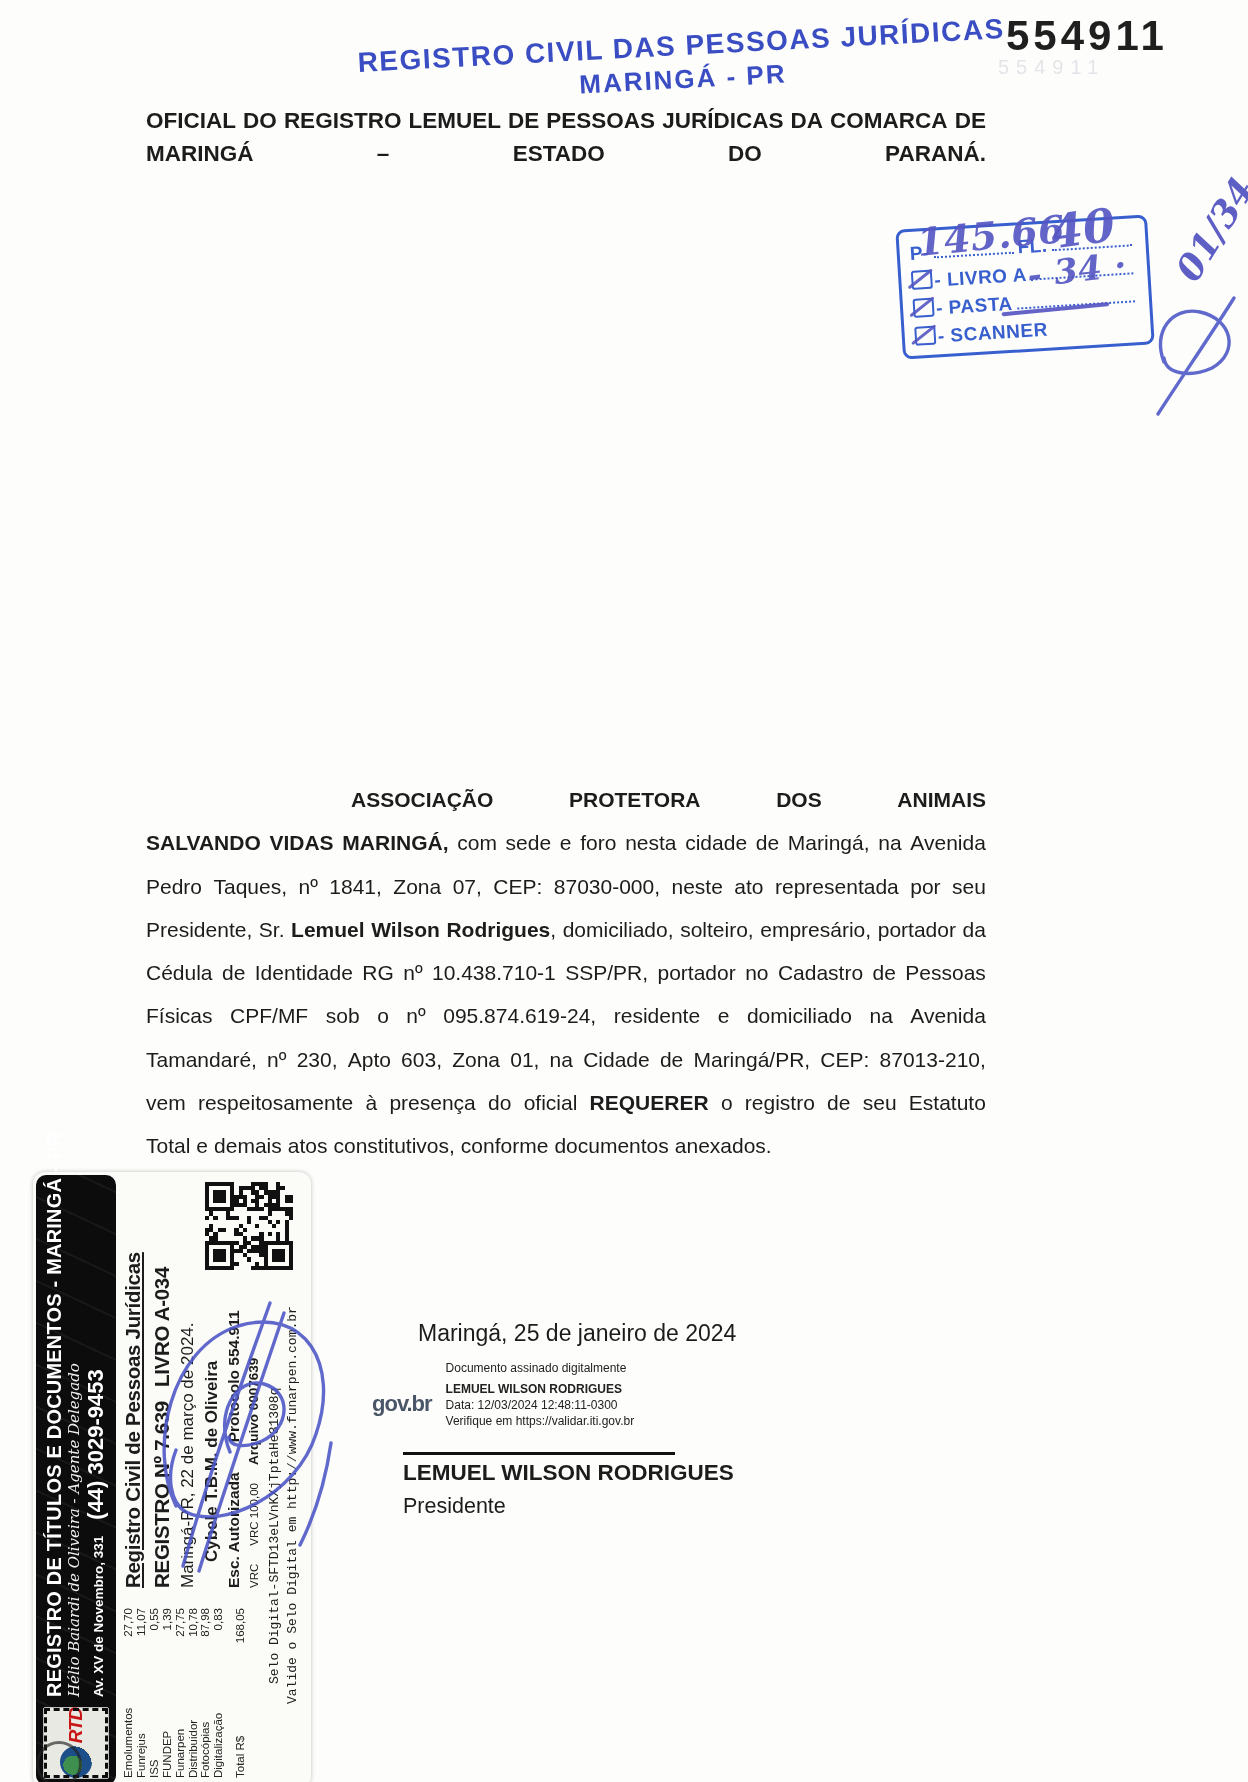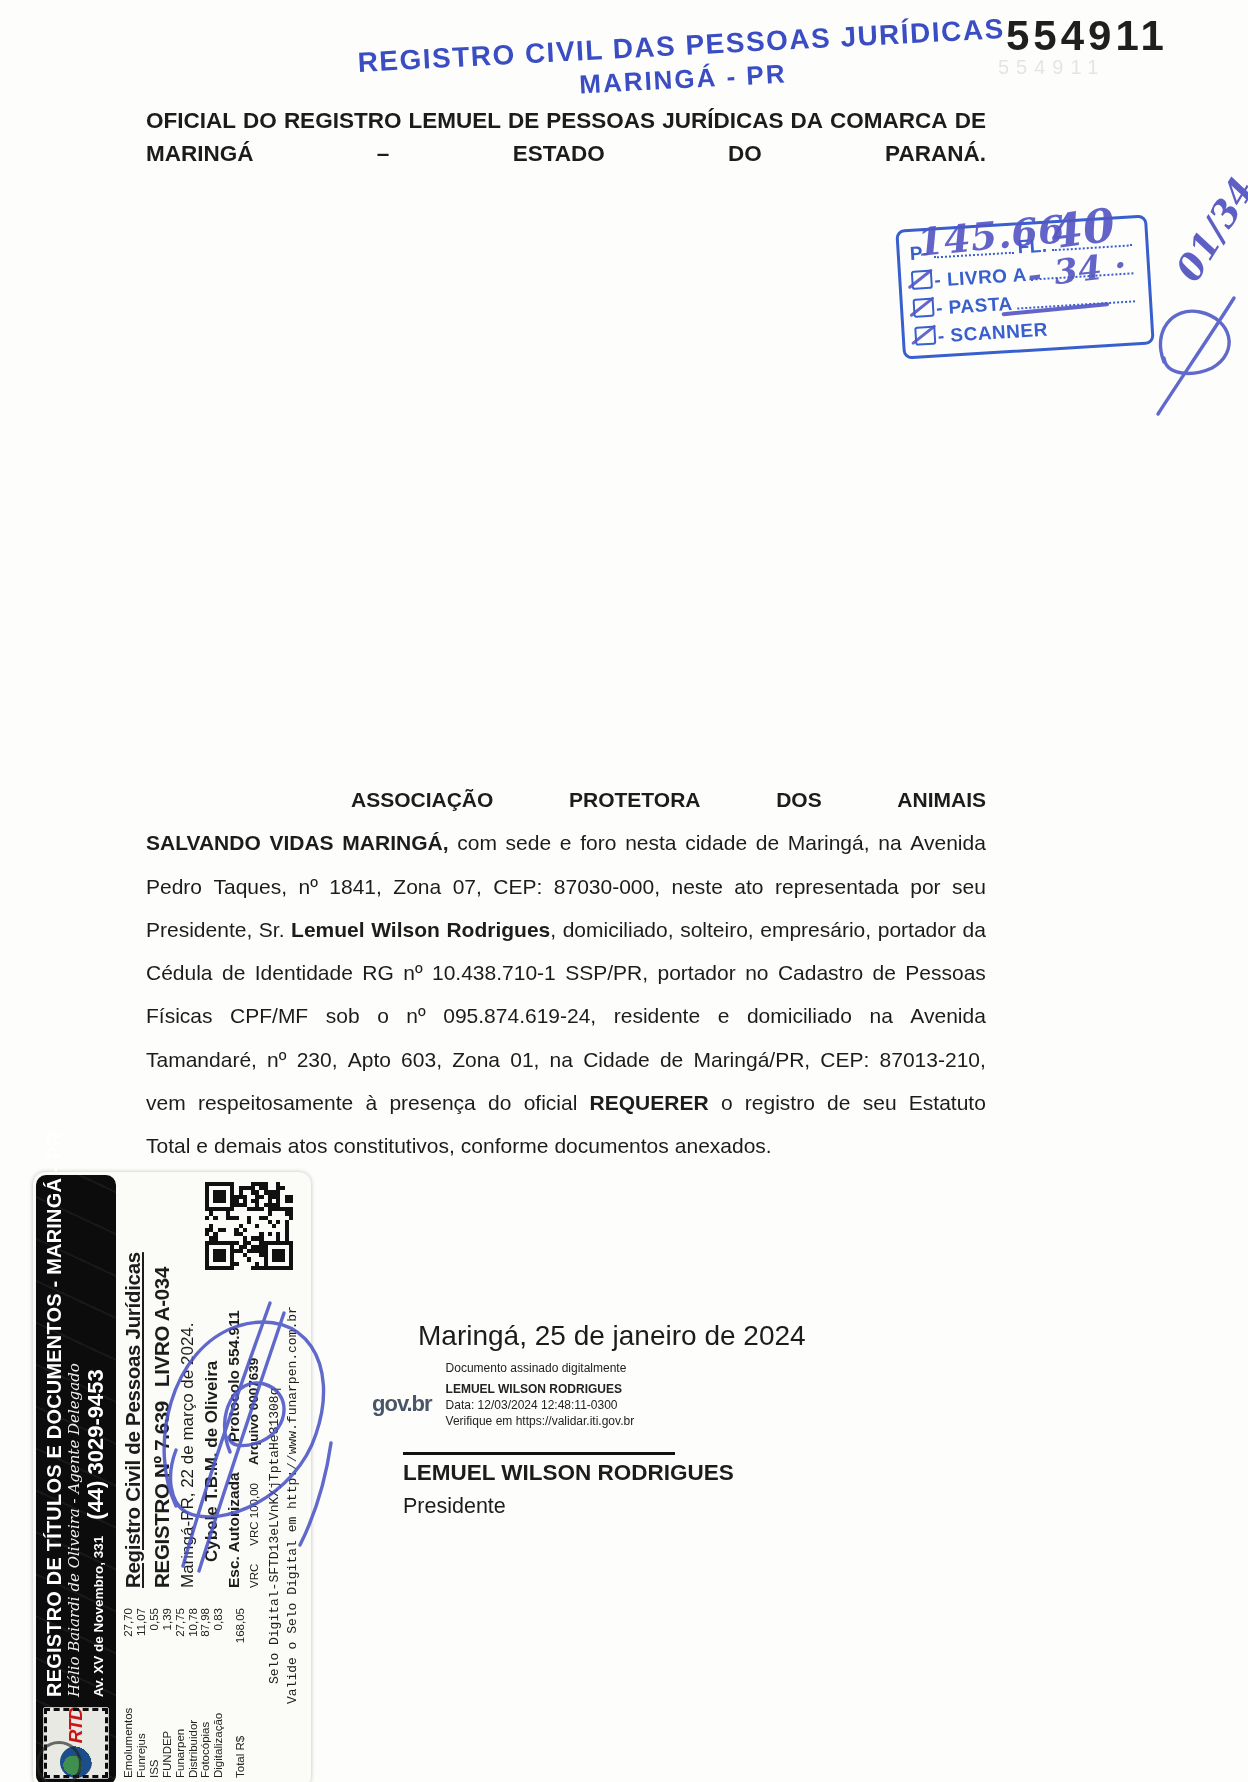--- a/index.html
+++ b/index.html
@@ -50,21 +50,21 @@
   
   .body-par{position:absolute;left:146px;top:788px;width:840px;font-size:21px;}
   .bline{display:flex;justify-content:space-between;height:43.3px;align-items:flex-start;}
   .bline.indent{padding-left:205px;}
   .bline.last{justify-content:flex-start;gap:6px;}
   .w{white-space:nowrap;}
   .w b{font-weight:bold;}
 
   
   .closing{position:absolute;left:418px;top:1212px;font-size:23px;line-height:30px;}
-  .dateline{position:absolute;left:418px;top:1320px;font-size:28px;}
+  .dateline{position:absolute;left:418px;top:1320px;font-size:23px;}
 
   
   .govbr{position:absolute;left:372px;top:1360px;display:flex;}
   .govbr-logo{font-size:22px;font-weight:bold;color:#4a5568;letter-spacing:-1px;
               align-self:center;margin-top:18px;}
   .gov-txt{margin-left:14px;font-size:12px;line-height:16px;color:#222;}
   .gov-txt .gname{font-weight:bold;margin-top:5px;}
 
   
   .sig-line{position:absolute;left:403px;top:1452px;width:272px;height:3px;background:#111;}

